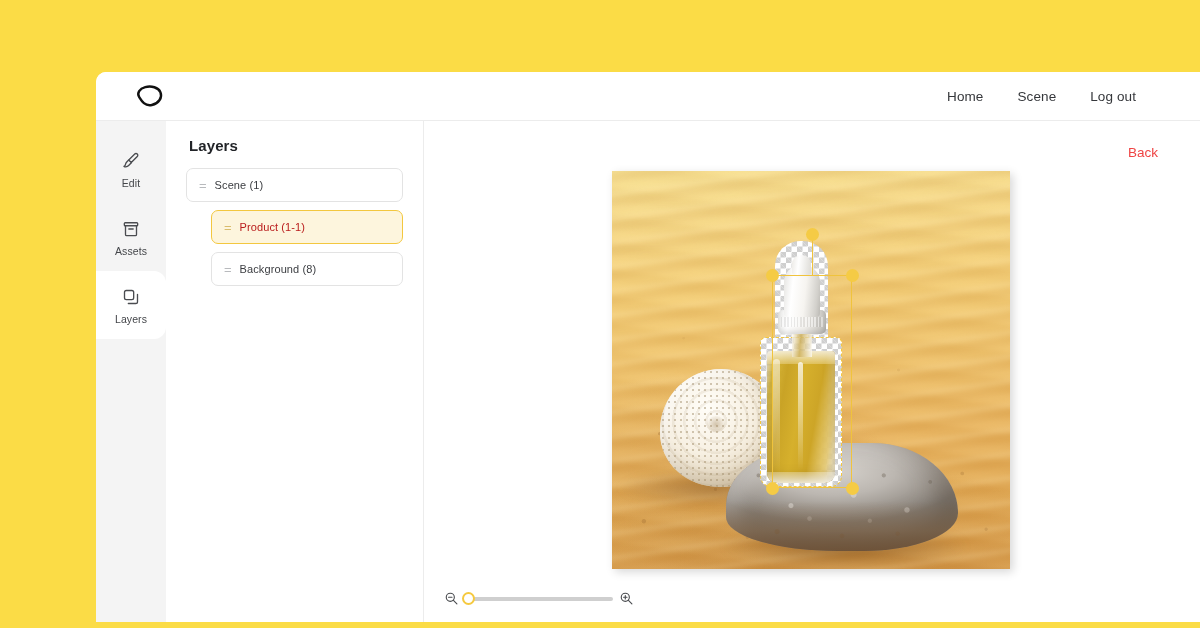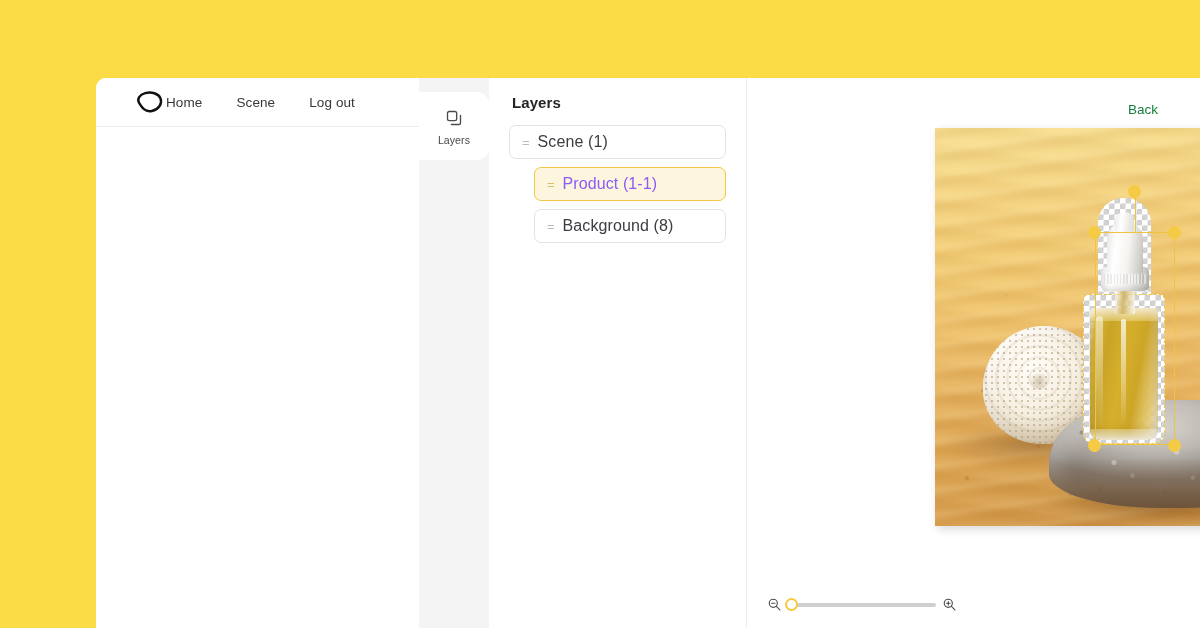--- a/index.html
+++ b/index.html
@@ -13,27 +13,28 @@
 
   body {
     background: #FBDC46;
     position: relative;
   }
 
   
   .app-window {
     position: absolute;
     left: 96px;
-    top: 78px;
+    top: 72px;
     width: 1104px;
     height: 550px;
     background: #ffffff;
     border-top-left-radius: 10px;
     overflow: hidden;
     display: flex;
+    flex-direction: column;
   }
 
   
   .app-header {
     height: 49px;
     min-height: 49px;
     background: #ffffff;
     border-bottom: 1px solid #ececec;
     display: flex;
     align-items: center;
@@ -154,27 +155,27 @@
     color: #b8babd;
     font-size: 13px;
     line-height: 1;
     letter-spacing: -1px;
     user-select: none;
   }
 
   .layer-row.selected .drag-handle { color: #d9bc6c; }
 
   .layer-name {
-    font-size: 16px;
+    font-size: 11px;
     color: #3b3d41;
     letter-spacing: 0.1px;
     white-space: nowrap;
   }
 
-  .layer-row.selected .layer-name { color: #8b5cf6; }
+  .layer-row.selected .layer-name { color: #b91c1c; }
 
   
   .canvas-area {
     flex: 1;
     background: #ffffff;
     display: flex;
     flex-direction: column;
     position: relative;
     min-width: 0;
   }
@@ -183,21 +184,21 @@
     height: 50px;
     min-height: 50px;
     display: flex;
     align-items: center;
     justify-content: flex-end;
     padding-right: 42px;
   }
 
   .back-link {
     font-size: 13.5px;
-    color: #15803d;
+    color: #ef4444;
     text-decoration: none;
     cursor: pointer;
     margin-top: 12px;
   }
 
   .canvas-stage {
     flex: 1;
     position: relative;
     min-height: 0;
   }
@@ -598,21 +599,40 @@
       <a href="#">Home</a>
       <a href="#">Scene</a>
       <a href="#">Log out</a>
     </nav>
   </div>
 
   <div class="app-body">
 
     <div class="icon-rail">
 
-
+      <div class="rail-item">
+        <span class="rail-icon">
+          <svg viewBox="0 0 24 24" width="20" height="20" fill="none" stroke="currentColor" stroke-width="1.6" stroke-linecap="round" stroke-linejoin="round">
+            <path d="M19.5 3.6a2.1 2.1 0 0 0-3 0L9.3 10.8l3 3 7.2-7.2a2.1 2.1 0 0 0 0-3z"></path>
+            <path d="M9.2 10.9 6.6 13.5c-1.3 1.3-1.1 3.1-1.9 4.1-.5.6-1.1.9-1.1.9s.9.6 2.2.5c1.5-.1 2.6-.8 3.4-1.6l3.2-3.2"></path>
+          </svg>
+        </span>
+        <span class="rail-label">Edit</span>
+      </div>
+
+      <div class="rail-item">
+        <span class="rail-icon">
+          <svg viewBox="0 0 24 24" width="20" height="20" fill="none" stroke="currentColor" stroke-width="1.6" stroke-linecap="round" stroke-linejoin="round">
+            <rect x="4" y="4.5" width="16" height="3.6" rx="1"></rect>
+            <path d="M5.4 8.1v10.4a1.4 1.4 0 0 0 1.4 1.4h10.4a1.4 1.4 0 0 0 1.4-1.4V8.1"></path>
+            <path d="M9.4 12h5.2"></path>
+          </svg>
+        </span>
+        <span class="rail-label">Assets</span>
+      </div>
 
       <div class="rail-item active">
         <span class="rail-icon">
           <svg viewBox="0 0 24 24" width="20" height="20" fill="none" stroke="currentColor" stroke-width="1.6" stroke-linecap="round" stroke-linejoin="round">
             <rect x="4.2" y="4.2" width="11" height="11" rx="2.2"></rect>
             <path d="M8.8 19.8h8.8a2.2 2.2 0 0 0 2.2-2.2V8.8"></path>
           </svg>
         </span>
         <span class="rail-label">Layers</span>
       </div>

